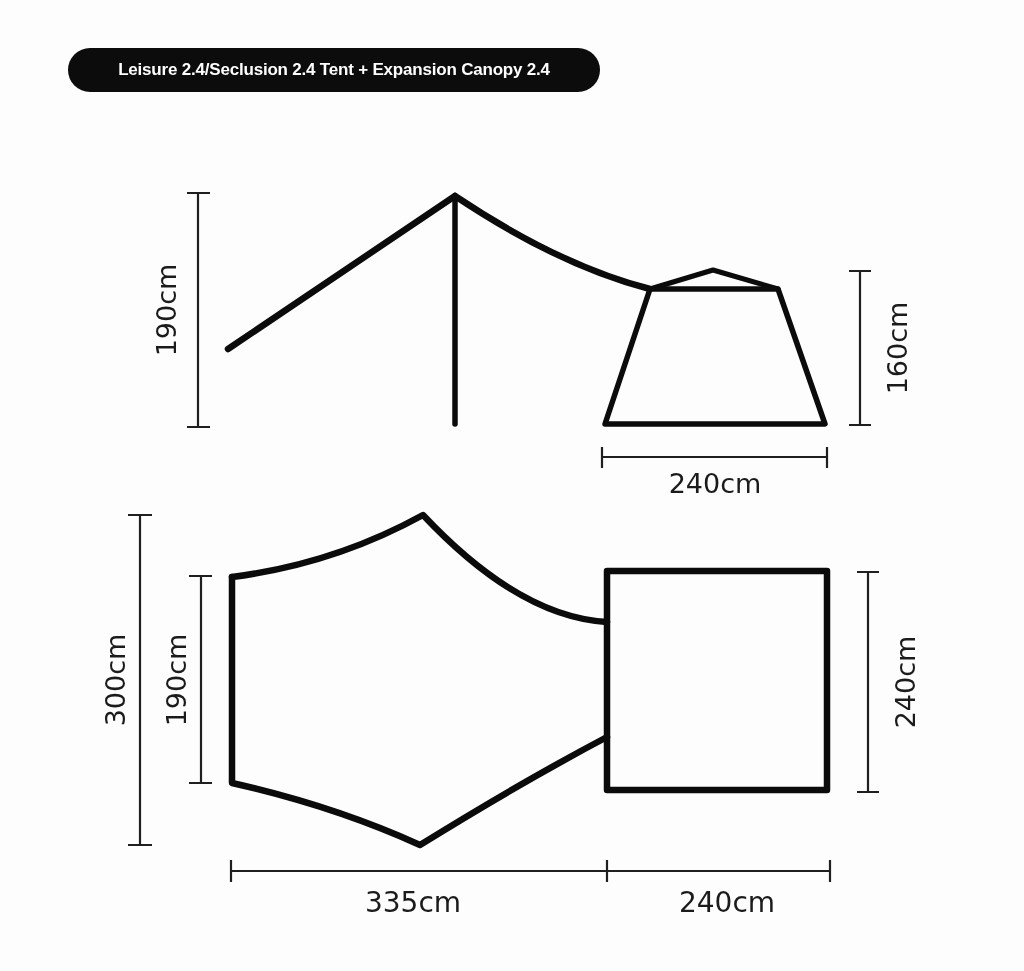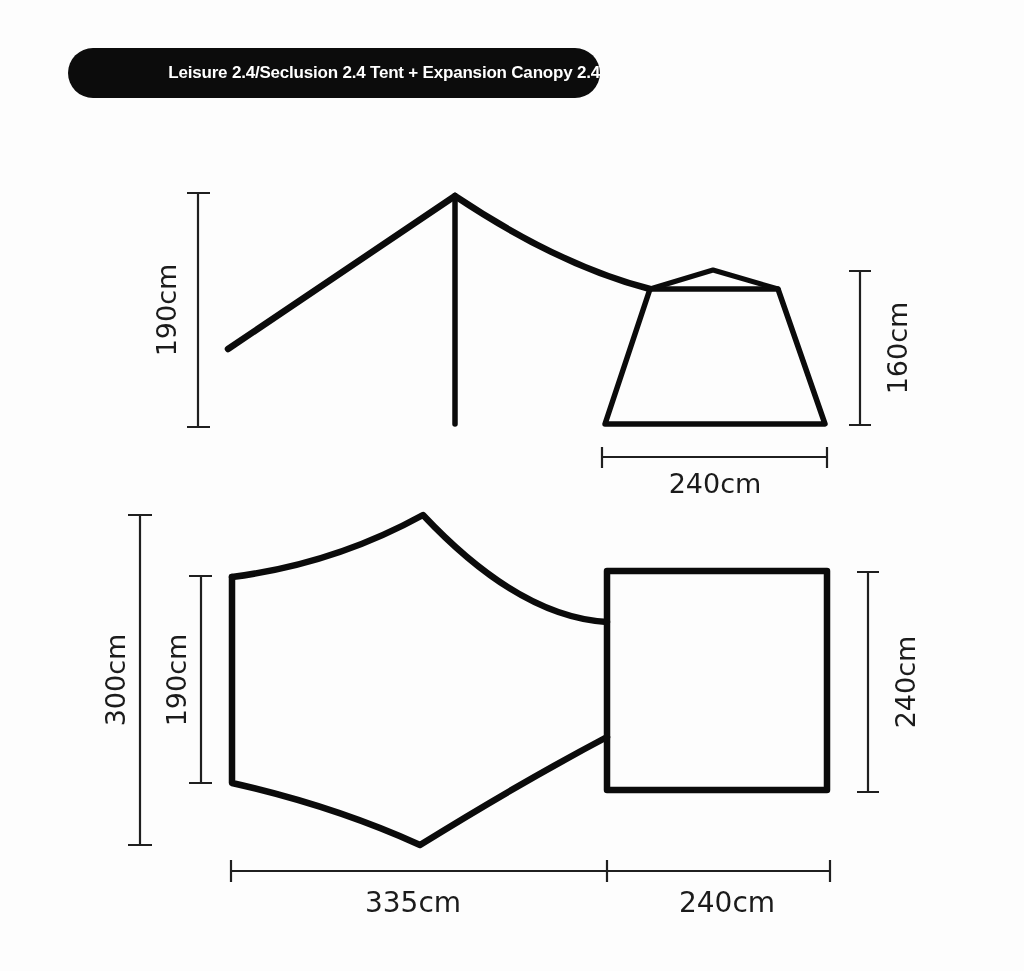--- a/index.html
+++ b/index.html
@@ -12,26 +12,26 @@
     height: 971px;
     background: #fdfdfd;
     font-family: "DejaVu Sans", sans-serif;
     overflow: hidden;
   }
   .badge {
     position: absolute;
     left: 68px;
     top: 48px;
     width: 532px;
-    height: 50px;
+    height: 44px;
     background: #0c0c0c;
     border-radius: 25px;
     display: flex;
     align-items: center;
-    justify-content: flex-end;
+    justify-content: center;
   }
   .badge span {
     color: #ffffff;
     font-family: "Liberation Sans", sans-serif;
     font-weight: bold;
     font-size: 17px;
     letter-spacing: -0.2px;
     white-space: nowrap;
   }
   svg.diagram {

